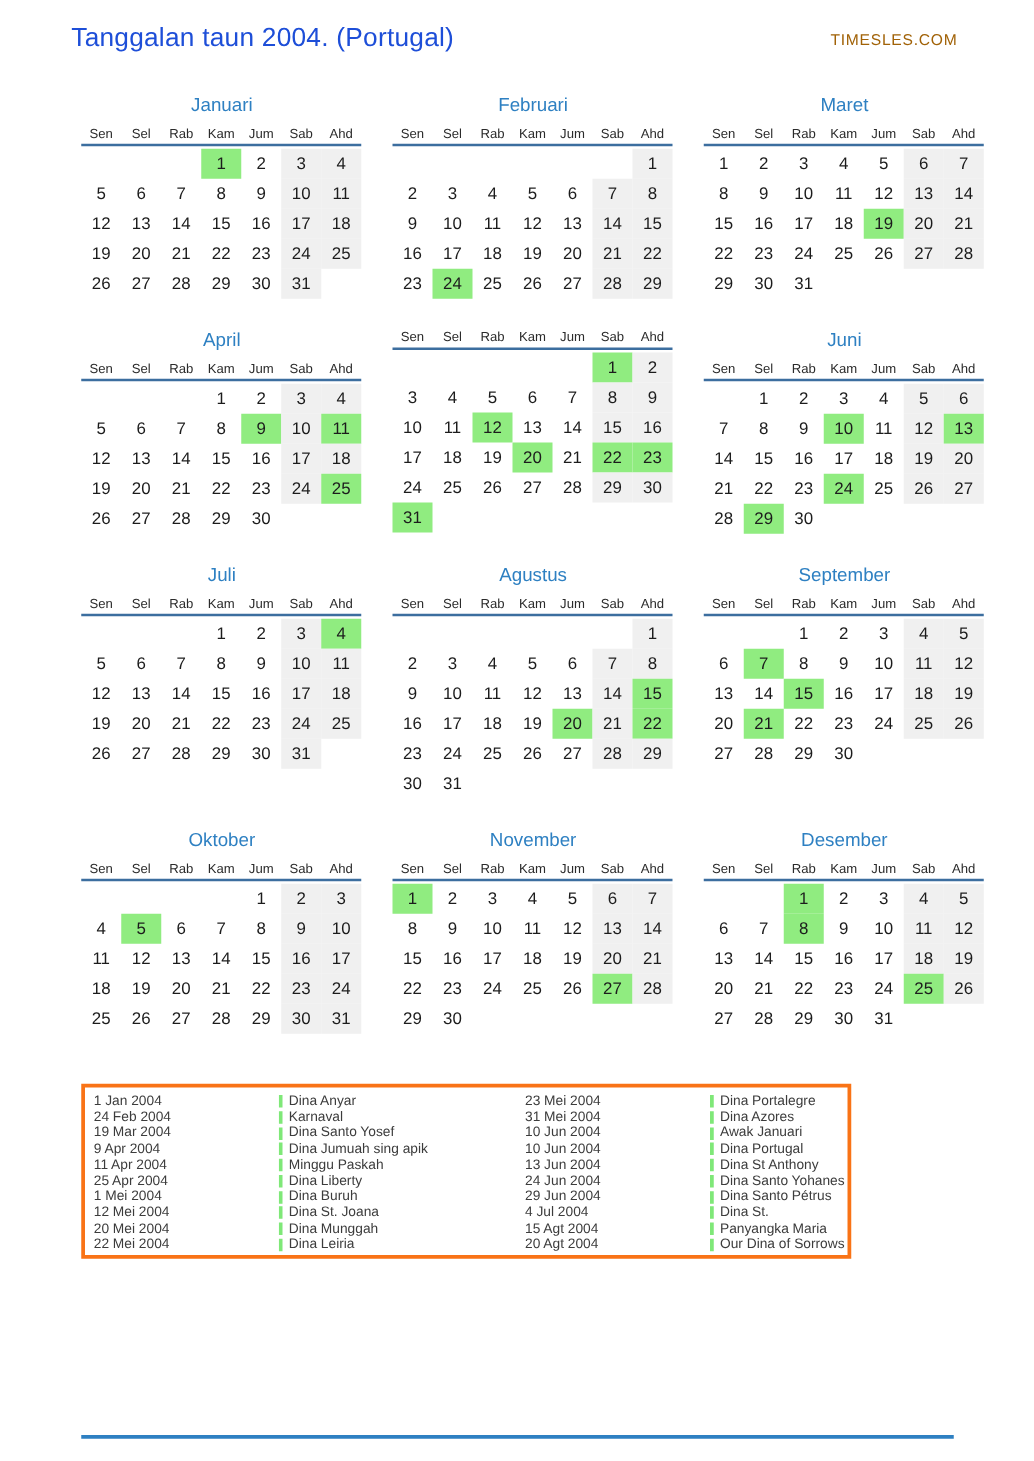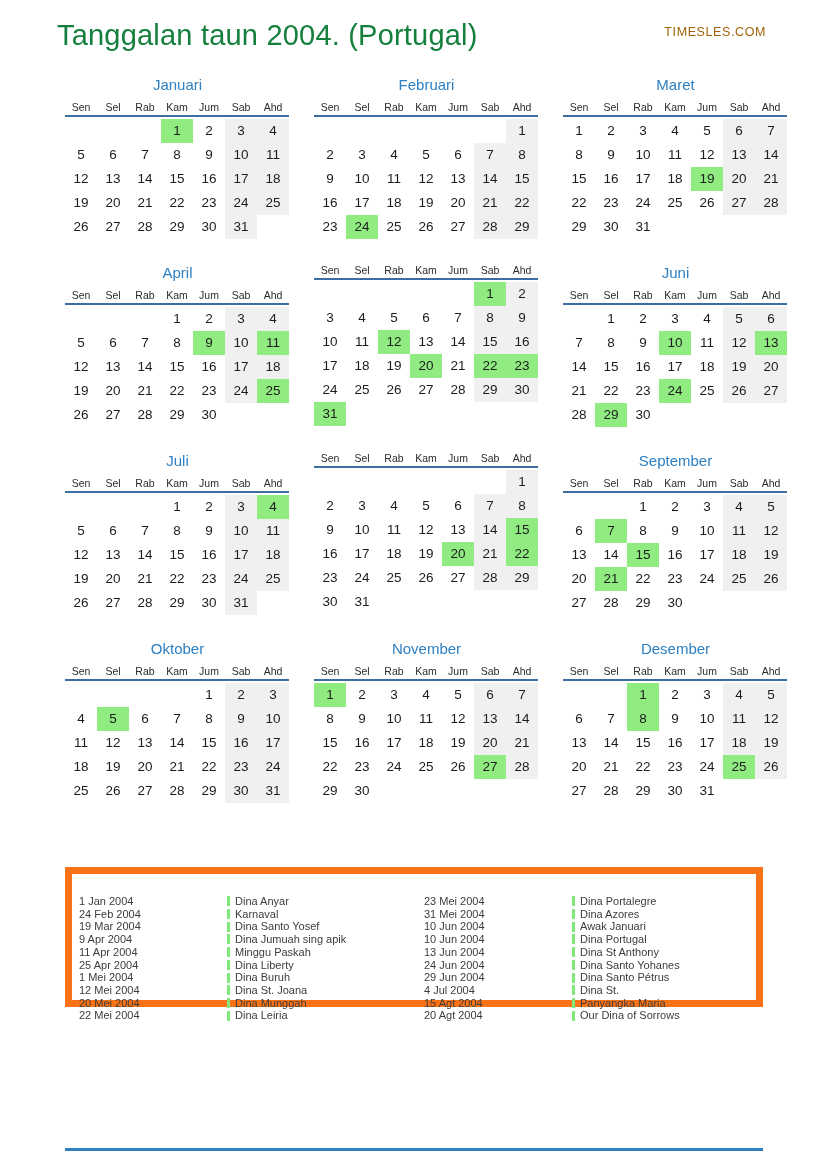--- a/index.html
+++ b/index.html
@@ -4,21 +4,21 @@
 <style>
   html,body{margin:0;padding:0;background:#ffffff;}
   body{
     width:827px;height:1169px;position:relative;overflow:hidden;
     font-family:"Liberation Sans","DejaVu Sans",sans-serif;
     -webkit-font-smoothing:antialiased;
   }
   
   .page-title{
     position:absolute;left:57px;top:19px;
-    font-size:29px;color:#15803d;letter-spacing:0.2px;
+    font-size:21px;color:#1d4ed8;letter-spacing:0.2px;
   }
   .brand{
     position:absolute;right:61px;top:25px;
     font-size:12.5px;color:#a16207;letter-spacing:0.6px;
     text-decoration:none;cursor:pointer;
   }
   
   .months{
     position:absolute;left:65px;top:75px;width:695px;
     display:grid;grid-template-columns:225px 225px 225px;
@@ -42,23 +42,23 @@
     margin-top:2px;justify-content:start;
   }
   .cell{
     width:32px;height:24px;line-height:24px;text-align:center;
     font-size:13.5px;color:#1c1c1c;
   }
   .cell.weekend{background:#f0f0f0;}
   .cell.holiday{background:#90ec80;}
   
   .legend{
-    position:absolute;left:65px;top:867px;width:698px;height:140px;
-    box-sizing:border-box;border:7px solid #f97316;background:#ffffff;
-    padding:21px 0 0 0;
+    position:absolute;left:65px;top:867px;width:616px;height:140px;
+    box-sizing:border-box;border:3px solid #f97316;background:#ffffff;
+    padding:5px 0 0 0;
   }
   .legend-grid{
     display:grid;
     grid-template-columns:148px 197px 148px 1fr;
     padding-left:7px;
   }
   .lg-item{
     font-size:11px;line-height:12.7px;color:#3c3c3c;
     white-space:nowrap;overflow:hidden;
   }
@@ -430,20 +430,21 @@
         <div class="cell">26</div>
         <div class="cell">27</div>
         <div class="cell">28</div>
         <div class="cell">29</div>
         <div class="cell">30</div>
         <div class="cell weekend">31</div>
         <div class="cell"></div>
       </div>
     </div>
     <div class="month">
+      <div class="month-title">Agustus</div>
       <div class="dow-row">
         <div class="dow">Sen</div>
         <div class="dow">Sel</div>
         <div class="dow">Rab</div>
         <div class="dow">Kam</div>
         <div class="dow">Jum</div>
         <div class="dow">Sab</div>
         <div class="dow">Ahd</div>
       </div>
       <div class="rule"></div>

